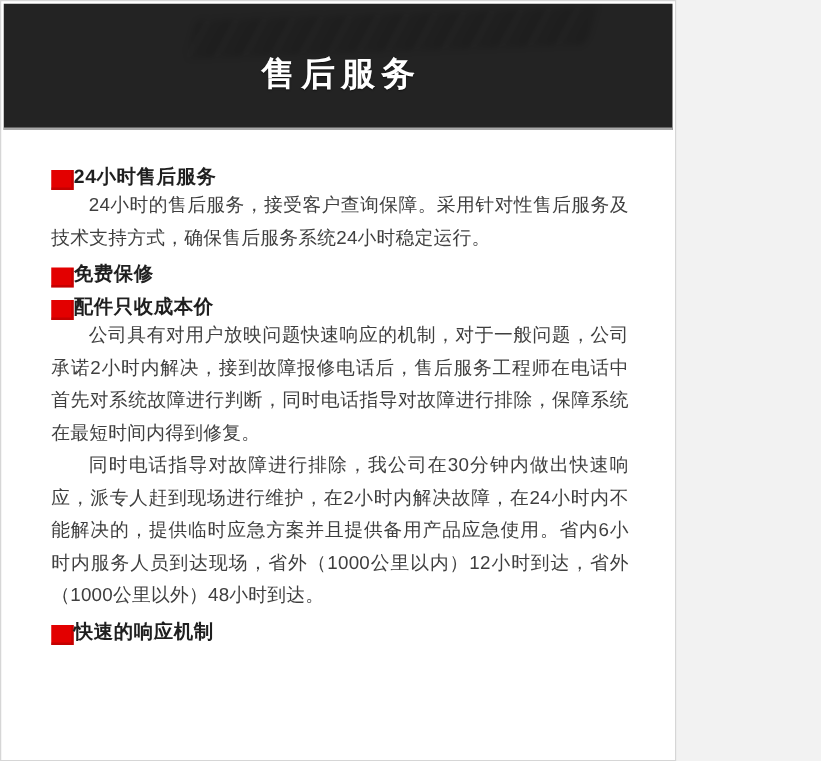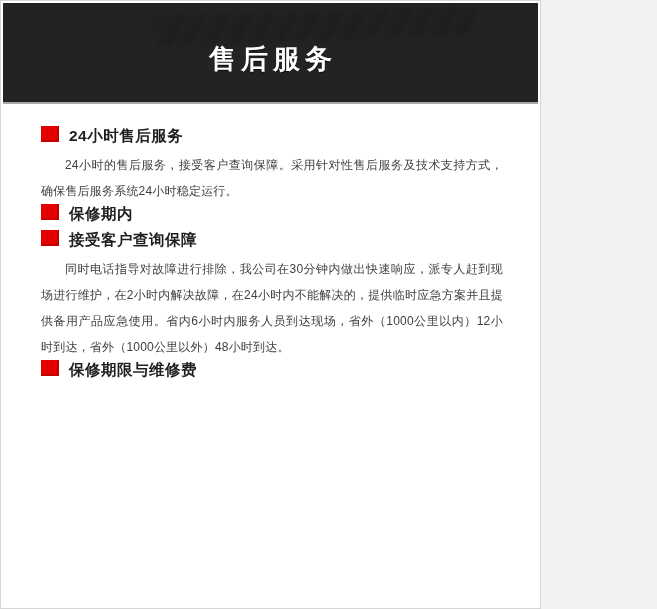--- a/index.html
+++ b/index.html
@@ -58,40 +58,39 @@
     filter:blur(3px);
     opacity:.35;
     pointer-events:none;
   }
   
   .content{
     padding:22px 37px 0 40px;
   }
   .sec-head{
     display:flex;
-    align-items:flex-start;
-    gap:10px;
+    align-items:flex-end;
     height:26px;
   }
   .bullet{
     flex:none;
     width:18px;height:16px;
     background:var(--accent-red);
     box-shadow:inset -2px -2px 0 rgba(140,0,0,.35);
   }
   .sec-title{
     margin:0;
     font-size:15.5px;
     font-weight:bold;
     color:var(--heading-text);
     letter-spacing:.5px;
   }
   .sec p{
     margin:0;
-    font-size:12px;
+    font-size:15px;
     line-height:26px;
     letter-spacing:.2px;
     color:var(--body-text);
     text-indent:2em;
     text-align:justify;
   }
 </style>
 </head>
 <body>
 
@@ -108,33 +107,34 @@
       <div class="sec-head">
         <span class="bullet"></span>
         <h2 class="sec-title">24小时售后服务</h2>
       </div>
       <p>24小时的售后服务，接受客户查询保障。采用针对性售后服务及技术支持方式，确保售后服务系统24小时稳定运行。</p>
     </section>
 
     <section class="sec">
       <div class="sec-head">
         <span class="bullet"></span>
-        <h2 class="sec-title">保修期内</h2>
+        <h2 class="sec-title">免费保修</h2>
       </div>
     </section>
 
     <section class="sec">
       <div class="sec-head">
         <span class="bullet"></span>
-        <h2 class="sec-title">接受客户查询保障</h2>
+        <h2 class="sec-title">配件只收成本价</h2>
       </div>
+      <p>公司具有对用户放映问题快速响应的机制，对于一般问题，公司承诺2小时内解决，接到故障报修电话后，售后服务工程师在电话中首先对系统故障进行判断，同时电话指导对故障进行排除，保障系统在最短时间内得到修复。</p>
       <p>同时电话指导对故障进行排除，我公司在30分钟内做出快速响应，派专人赶到现场进行维护，在2小时内解决故障，在24小时内不能解决的，提供临时应急方案并且提供备用产品应急使用。省内6小时内服务人员到达现场，省外（1000公里以内）12小时到达，省外（1000公里以外）48小时到达。</p>
     </section>
 
     <section class="sec">
       <div class="sec-head">
         <span class="bullet"></span>
-        <h2 class="sec-title">保修期限与维修费</h2>
+        <h2 class="sec-title">快速的响应机制</h2>
       </div>
     </section>
 
   </main>
 </div>
 
 </body></html>

